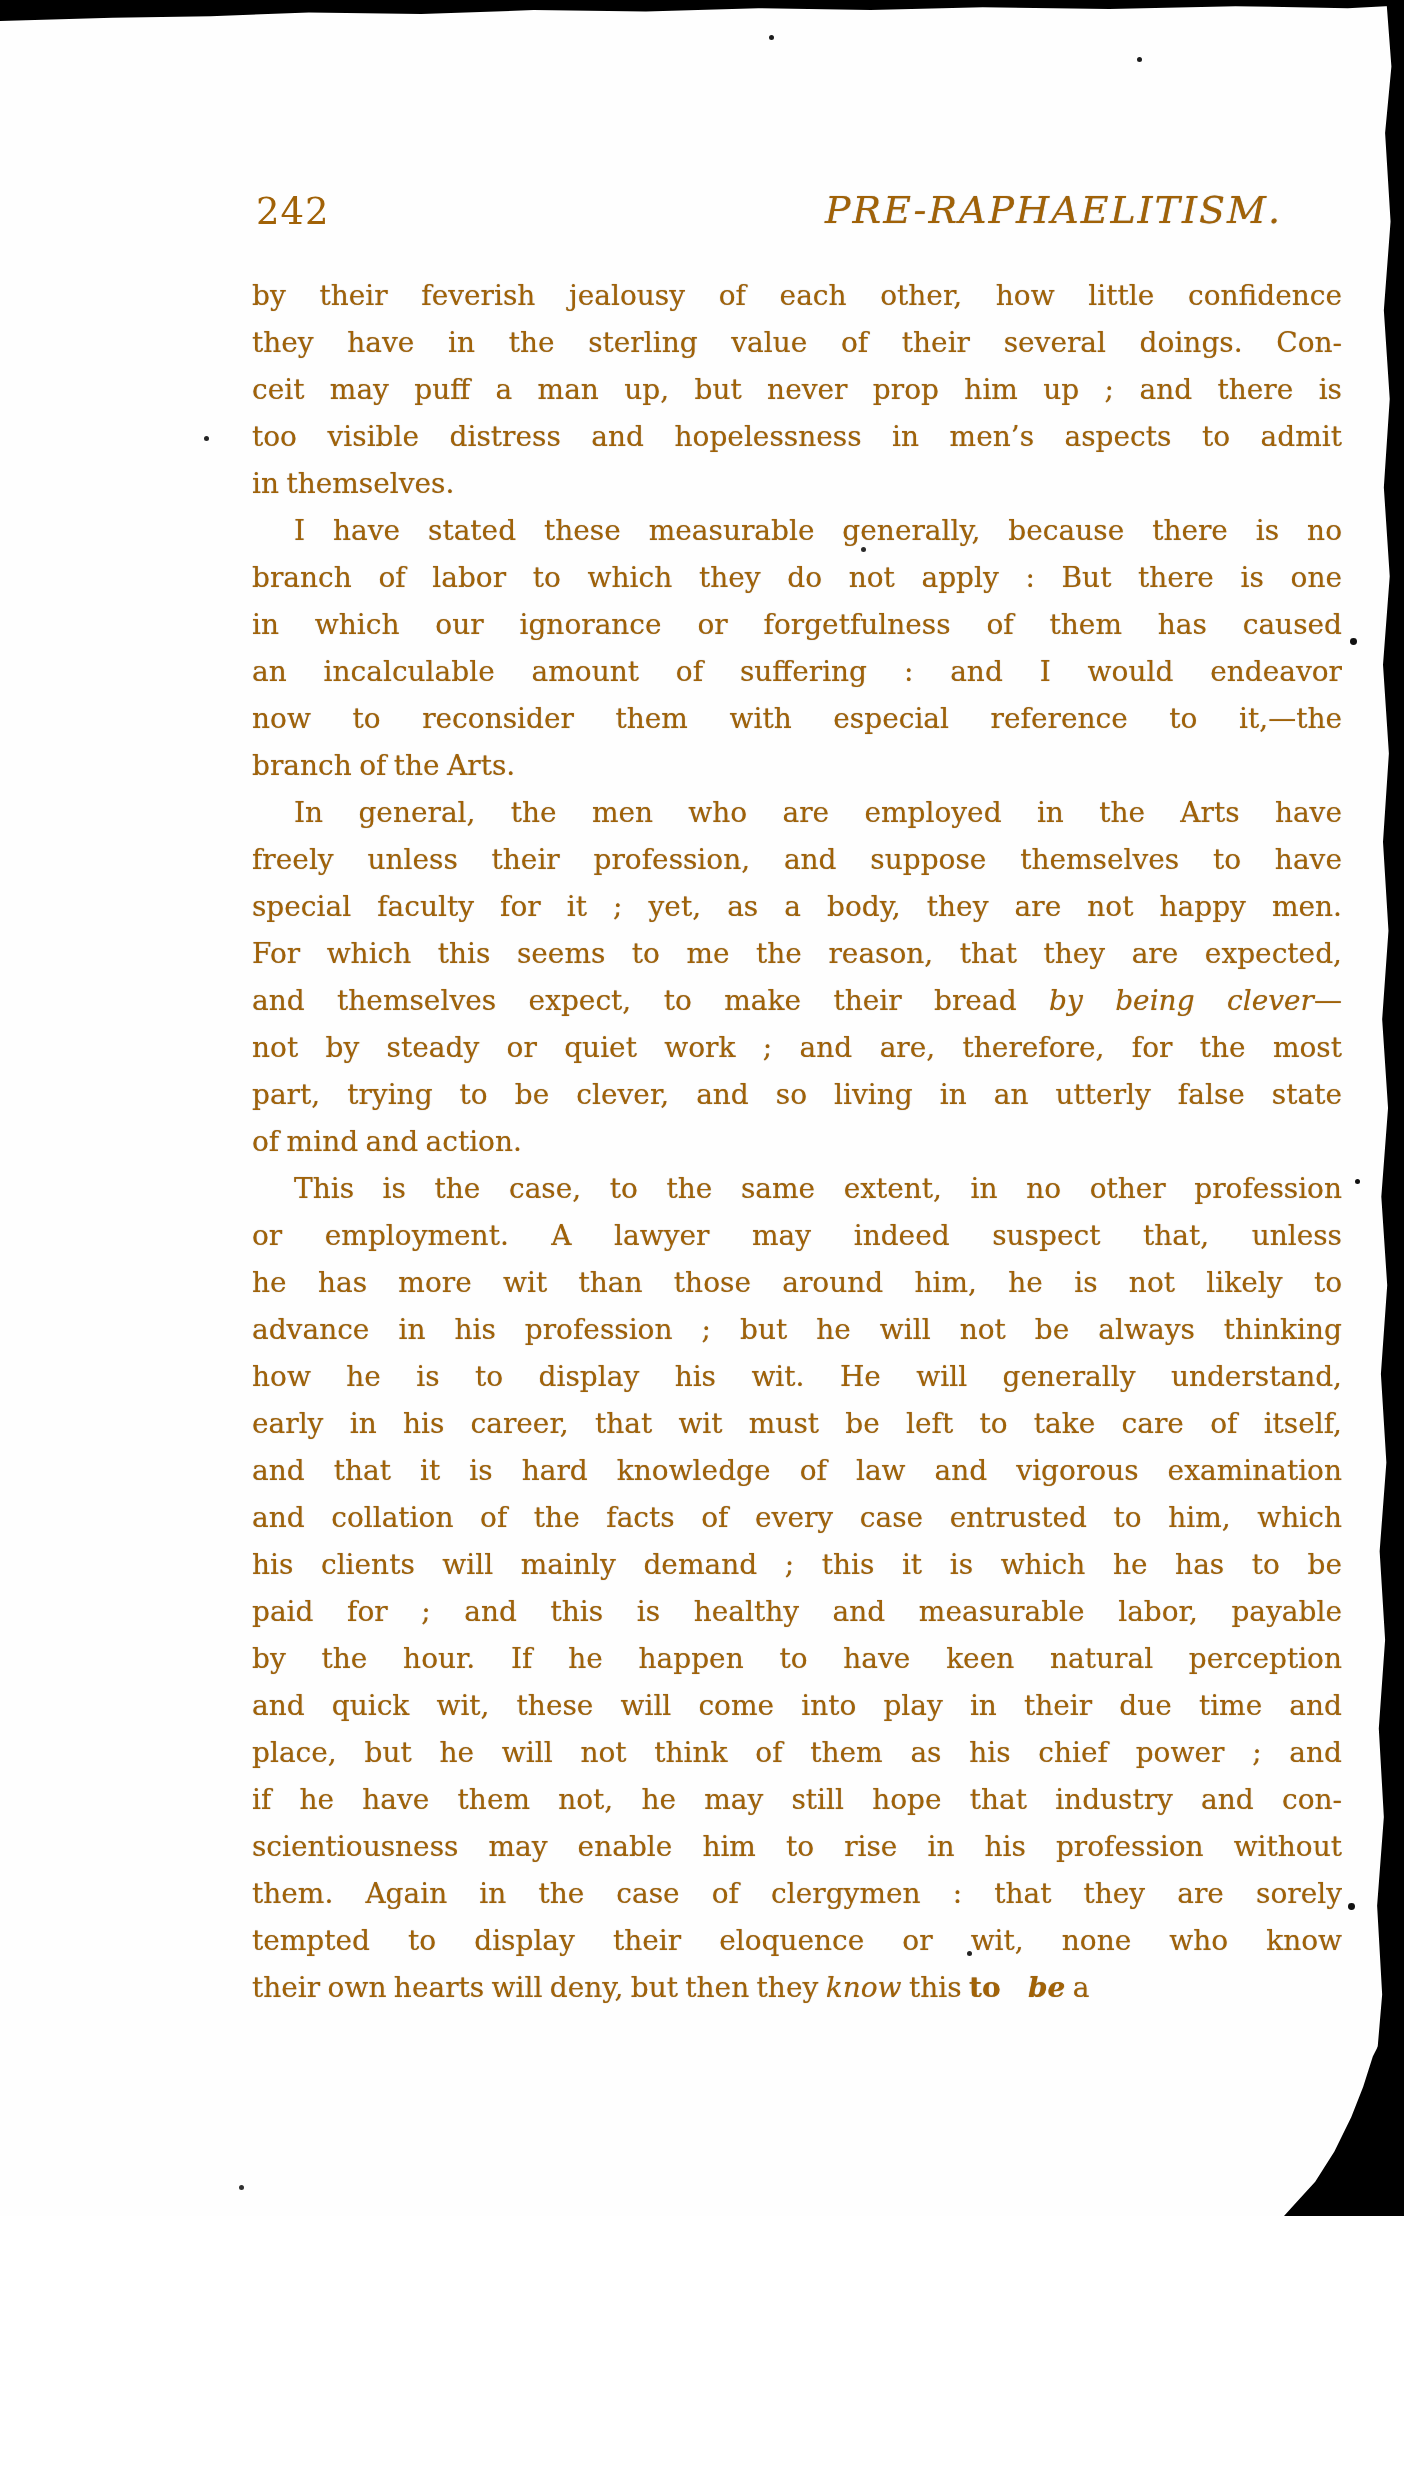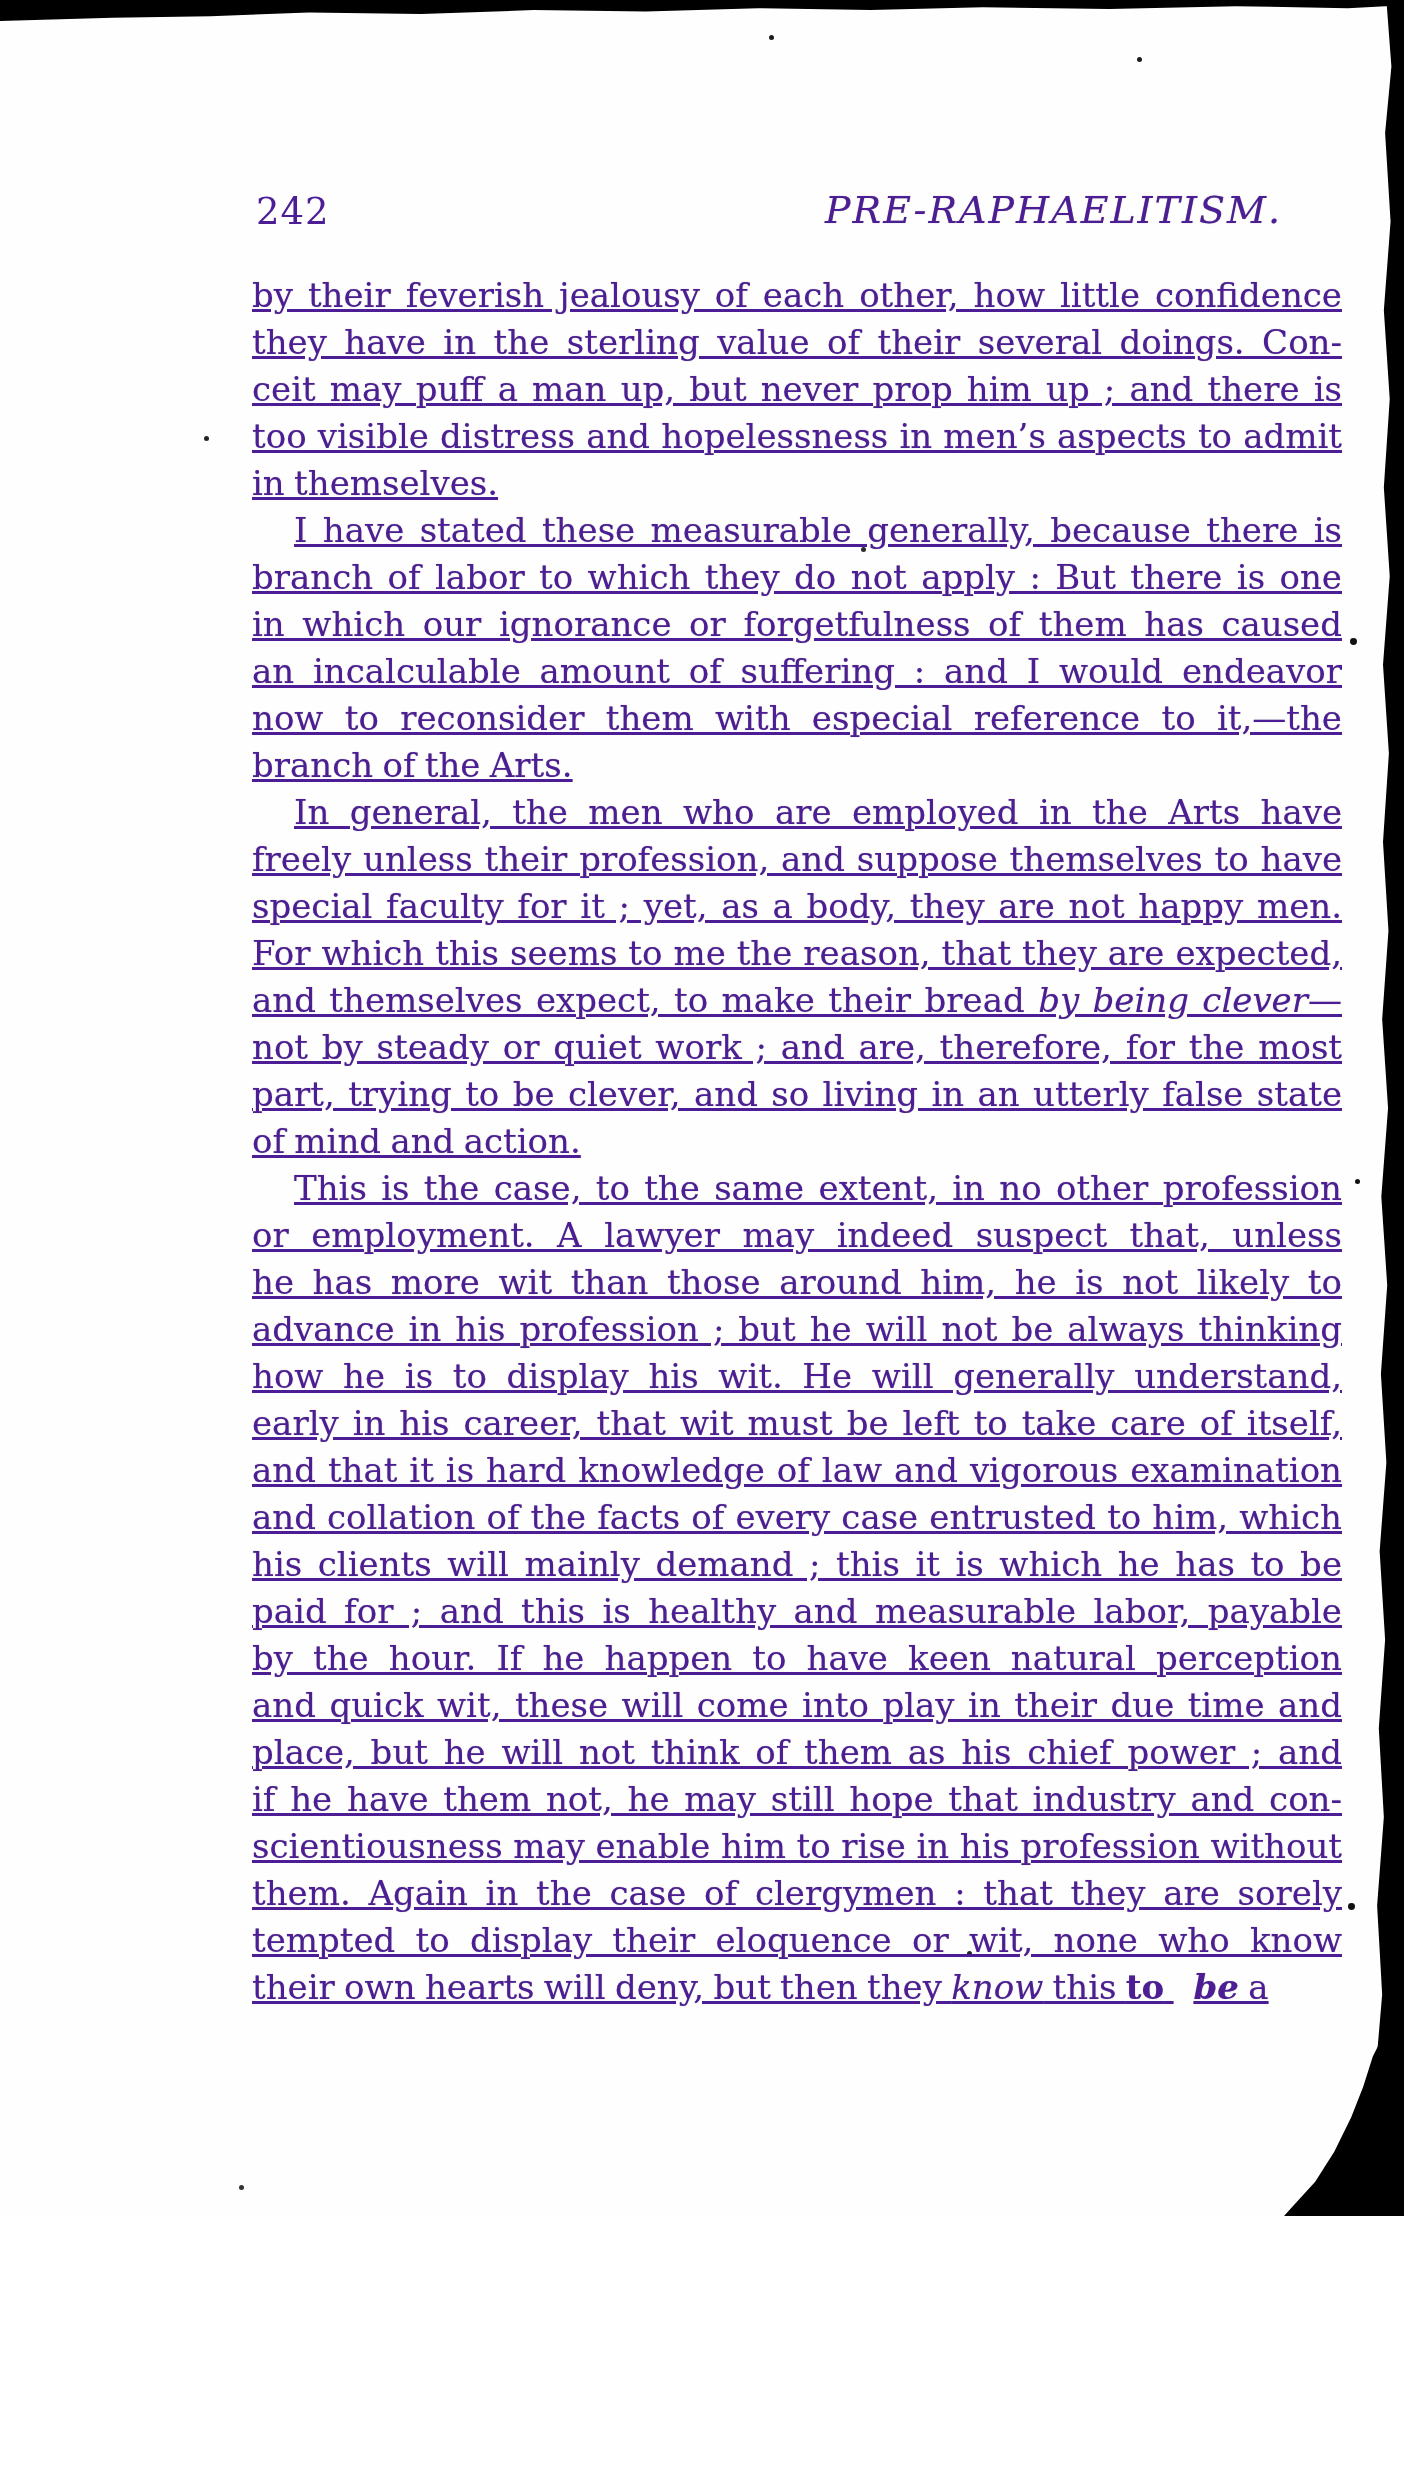--- a/index.html
+++ b/index.html
@@ -7,21 +7,21 @@
     padding: 0;
     background: #ffffff;
   }
   .page {
     position: relative;
     width: 1404px;
     height: 2216px;
     background: #fefefe;
     overflow: hidden;
     font-family: "DejaVu Serif", serif;
-    color: #4c1d95;
+    color: #a16207;
   }
 
   
   .artifact { position: absolute; background: #000; }
   .art-top {
     top: 0; left: 0; right: 0; height: 24px;
     clip-path: polygon(0 0, 100% 0, 100% 22%, 96% 34%, 88% 26%, 79% 38%, 70% 30%, 62% 42%,
                        54% 34%, 46% 48%, 38% 42%, 30% 58%, 22% 52%, 15% 68%, 8% 74%, 0 88%);
   }
   .art-right {
@@ -69,24 +69,23 @@
     font-style: italic;
     font-size: 38px;
     letter-spacing: 2px;
     text-shadow: 0 0 1px rgba(0,0,0,0.45);
   }
 
   
   .body-block {
     position: absolute;
     left: 252px; top: 272px; width: 1090px;
-    font-size: 34px;
+    font-size: 28px;
     line-height: 47px;
     text-shadow: 0 0 1px rgba(0,0,0,0.40);
-    text-decoration: underline;
   }
   .para { margin: 0; padding: 0; }
   .line {
     height: 47px;
     overflow: hidden;
     text-align: justify;
     text-align-last: justify;
     word-spacing: -1.5px;
     white-space: normal;
   }

